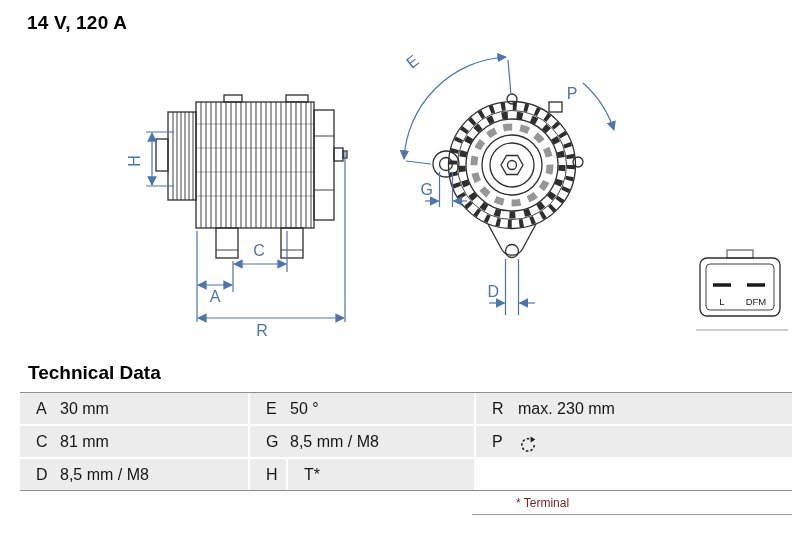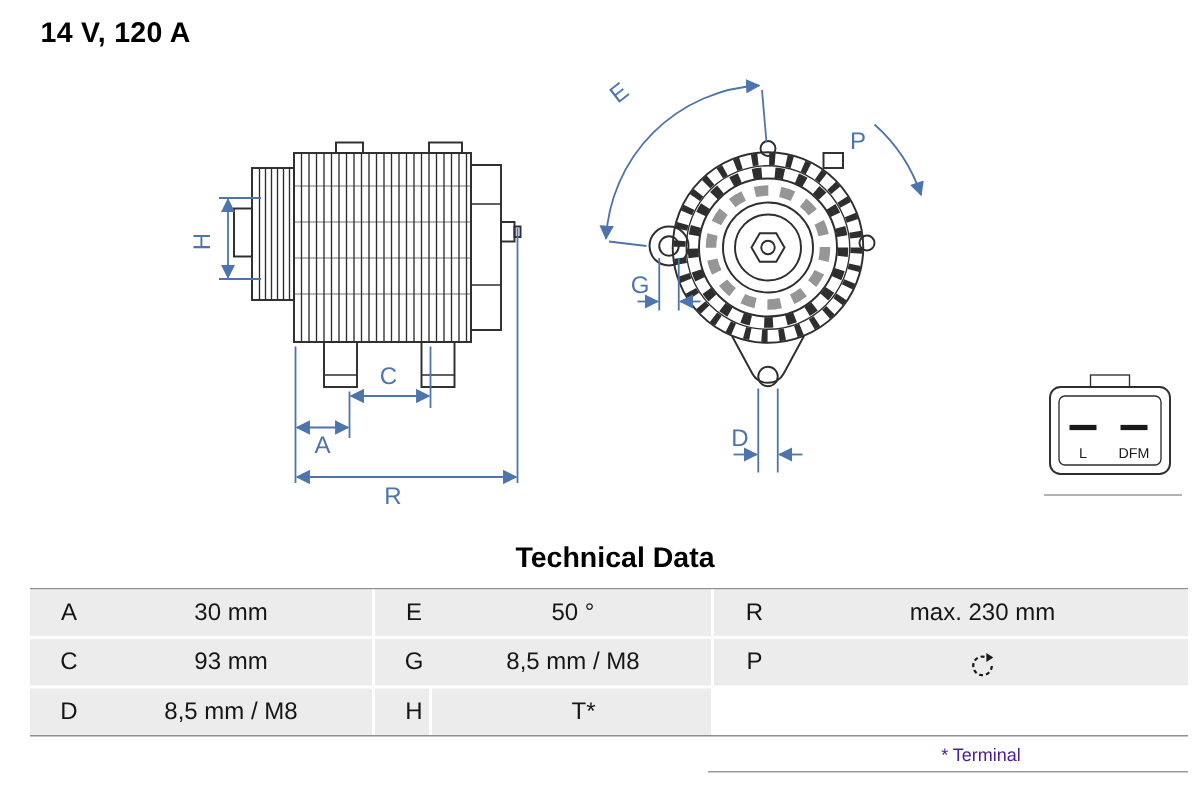--- a/index.html
+++ b/index.html
@@ -24,41 +24,41 @@
   .pin{stroke:#1a1a1a;stroke-width:3.5px;}
   .pin-label{fill:#1a1a1a;font-size:9.5px;stroke:none;}
   .baseline{stroke:#9a9a9a;stroke-width:1px;}
 
   
   .dim{stroke:var(--accent,#4d74ad);fill:none;stroke-width:1.2px;}
   .dim-label{fill:var(--accent,#4d74ad);font-size:16px;stroke:none;}
   #arr path{fill:var(--accent,#4d74ad);stroke:none;}
 
   
-  .tech{position:absolute;top:362px;left:20px;width:772px;text-align:center;}
+  .tech{position:absolute;top:362px;left:20px;width:772px;}
   .tech h2{margin:0 0 8px 8px;font-size:19px;font-weight:bold;color:#000;}
   .t-grid{
     display:grid;
     grid-template-columns:36px 192px 38px 188px 40px 1fr;
     row-gap:2px;
     border-top:1px solid #8f8f8f;
     border-bottom:1px solid #8f8f8f;
   }
   .t-cell{
     background:#ececec;height:31px;line-height:31px;
     font-size:16px;color:#161616;white-space:nowrap;overflow:hidden;
   }
   .t-label{padding-left:16px;}
   .t-value{padding-left:4px;}
   .gsep{border-left:2px solid #ffffff;}
   .t-value svg{vertical-align:middle;margin-top:5px;}
   .footnote{
     margin-left:452px;margin-top:2px;
     padding:3px 0 4px 44px;
-    font-size:12px;color:#4c1d95;
+    font-size:12px;color:#7f1d1d;
     border-bottom:1px solid #9a9a9a;
   }
 </style>
 </head>
 <body>
 
 <div class="rating">14 V, 120 A</div>
 
 <svg class="drawing" width="800" height="360" viewBox="0 0 800 360">
   <defs>
@@ -156,21 +156,21 @@
   <div class="t-grid">
 
     <div class="t-cell t-label">A</div>
     <div class="t-cell t-value">30 mm</div>
     <div class="t-cell t-label gsep">E</div>
     <div class="t-cell t-value">50 °</div>
     <div class="t-cell t-label gsep">R</div>
     <div class="t-cell t-value">max. 230 mm</div>
 
     <div class="t-cell t-label">C</div>
-    <div class="t-cell t-value">93 mm</div>
+    <div class="t-cell t-value">81 mm</div>
     <div class="t-cell t-label gsep">G</div>
     <div class="t-cell t-value">8,5 mm / M8</div>
     <div class="t-cell t-label gsep">P</div>
     <div class="t-cell t-value">
       <svg width="20" height="20" viewBox="0 0 20 20">
         <path d="M16.2 10a6.2 6.2 0 1 1-3.0-5.4" fill="none" stroke="#1a1a1a" stroke-width="1.5" stroke-dasharray="2.6 2"></path>
         <polygon points="12.6,1.4 17.2,4.4 12.6,7.4" fill="#1a1a1a"></polygon>
       </svg>
     </div>
 

